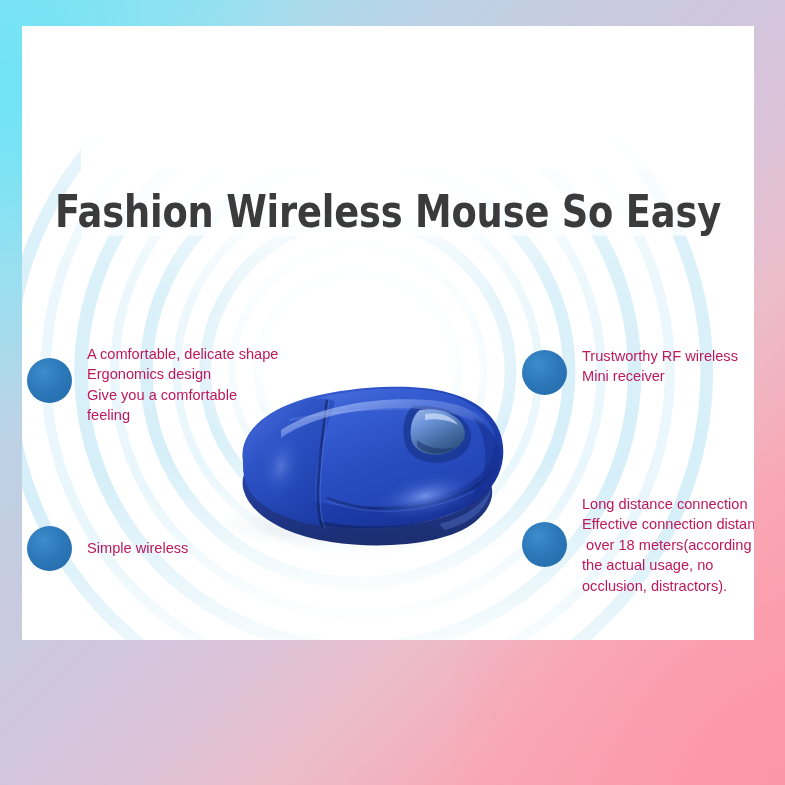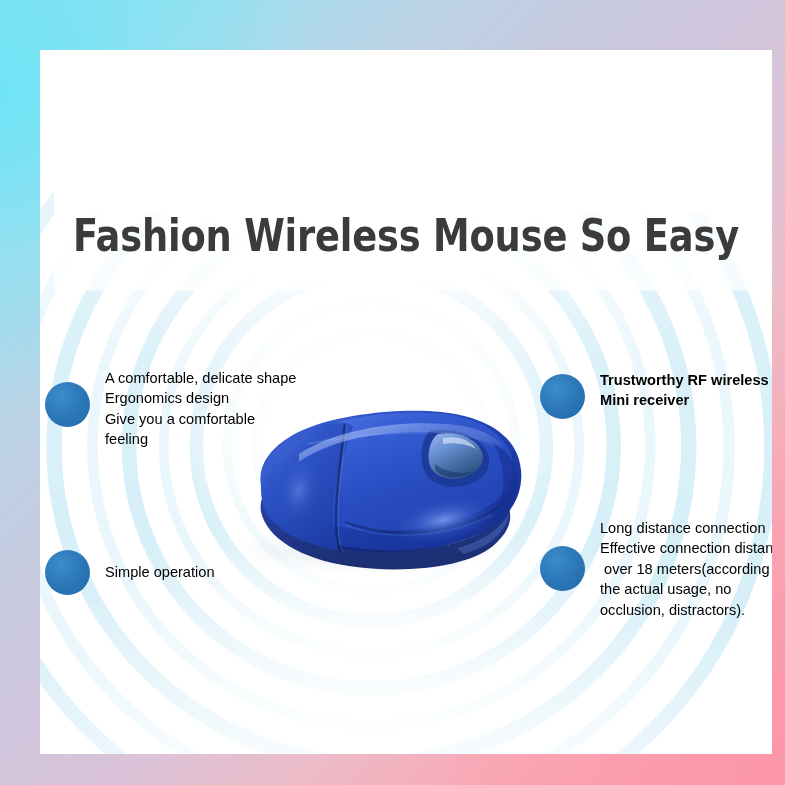--- a/index.html
+++ b/index.html
@@ -38,26 +38,25 @@
   #frame:after{
     content:"";
     position:absolute; right:0; bottom:0; width:330px; height:330px;
     background:radial-gradient(circle at 100% 100%, rgba(251,150,168,.95) 0%, rgba(251,160,175,.5) 45%, rgba(251,170,185,0) 78%);
     pointer-events:none;
   }
 
   
   #panel{
     position:absolute;
-    left:40px; top:26px;
-    width:732px; height:704px;
+    left:22px; top:26px;
+    width:732px; height:614px;
     background:#ffffff;
     overflow:hidden;
     z-index:3;
-    margin-top:24px;
   }
 
   
   #arcs{
     position:absolute; left:0; top:0; width:100%; height:100%;
     pointer-events:none;
   }
 
   
   #title{
@@ -81,35 +80,35 @@
   .dot{
     position:absolute;
     width:45px; height:45px;
     border-radius:50%;
     background:radial-gradient(circle at 36% 32%, #3d8ccb 0%, #2c77b8 48%, #226aa8 100%);
   }
   .btxt{
     position:absolute;
     font-size:14.6px;
     line-height:20.4px;
-    color:#000000;
+    color:#be185d;
     white-space:pre;
   }
 
   #b-tl{ left:5px; top:314px; }
   #b-tl .dot{ left:0; top:18px; }
   #b-tl .btxt{ left:60px; top:4px; }
 
   #b-bl{ left:5px; top:500px; }
   #b-bl .dot{ left:0; top:0; }
   #b-bl .btxt{ left:60px; top:12px; }
 
   #b-tr{ left:500px; top:316px; }
   #b-tr .dot{ left:0; top:8px; }
-  #b-tr .btxt{ left:60px; top:4px;font-weight:bold; }
+  #b-tr .btxt{ left:60px; top:4px; }
 
   #b-br{ left:500px; top:468px; }
   #b-br .dot{ left:0; top:28px; }
   #b-br .btxt{ left:60px; top:0px; }
 
   
   #mouse-wrap{
     position:absolute;
     left:155px; top:322px;
     width:350px; height:220px;
@@ -319,21 +318,21 @@
     <div class="bullet" id="b-tl">
       <div class="dot"></div>
       <div class="btxt">A comfortable, delicate shape
 Ergonomics design
 Give you a comfortable
 feeling</div>
     </div>
 
     <div class="bullet" id="b-bl">
       <div class="dot"></div>
-      <div class="btxt">Simple operation</div>
+      <div class="btxt">Simple wireless</div>
     </div>
 
     <div class="bullet" id="b-tr">
       <div class="dot"></div>
       <div class="btxt">Trustworthy RF wireless
 Mini receiver</div>
     </div>
 
     <div class="bullet" id="b-br">
       <div class="dot"></div>

